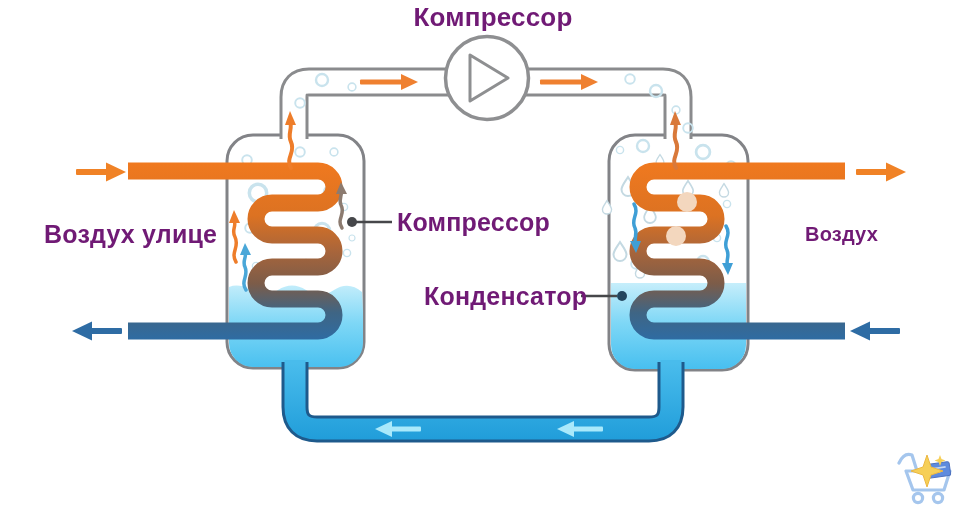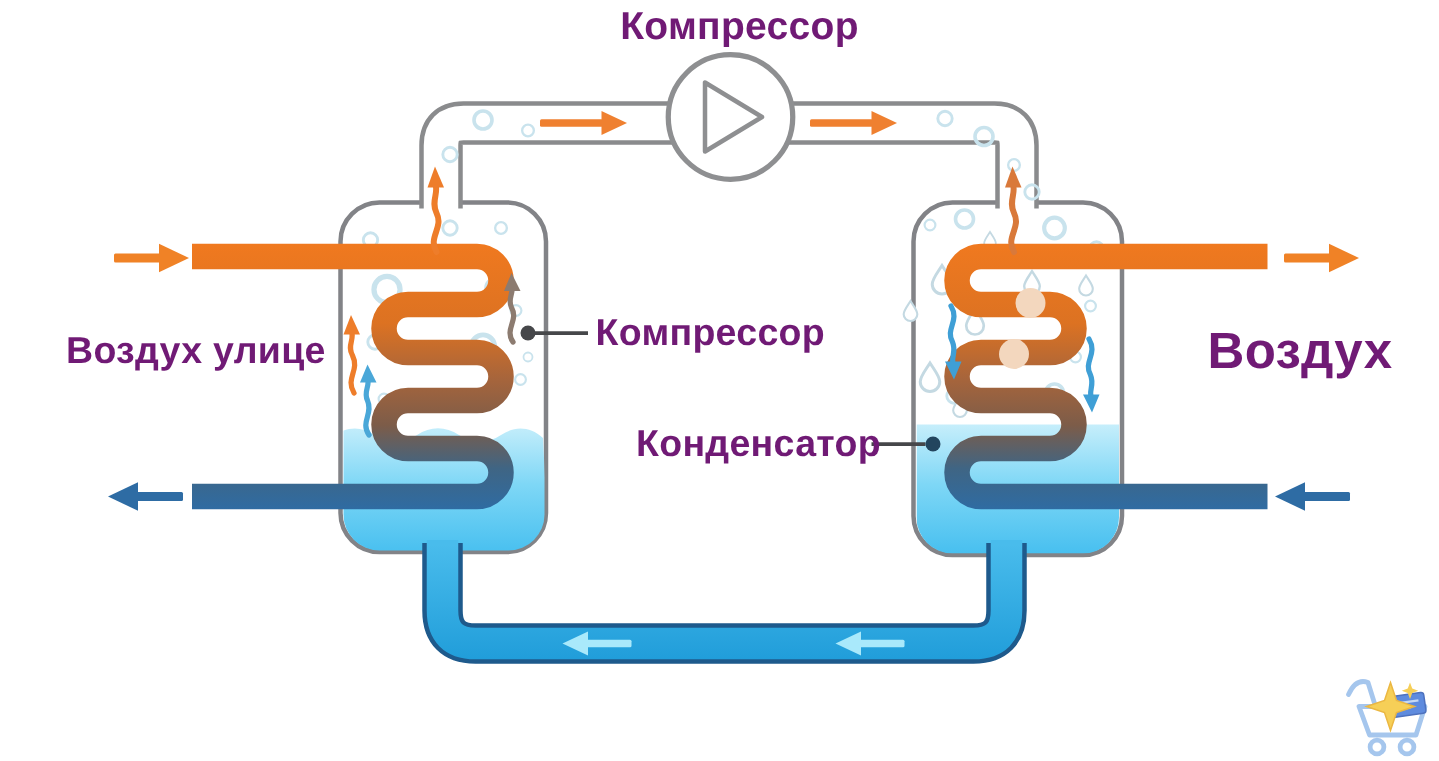--- a/index.html
+++ b/index.html
@@ -9,21 +9,21 @@
   }
   #stage svg{position:absolute;left:0;top:0;}
   .lbl{
     position:absolute;color:#701a75;font-weight:600;letter-spacing:0.2px;
     white-space:nowrap;
   }
   .lbl-title{left:383px;top:2px;width:220px;text-align:center;font-size:26px;}
   .lbl-evap{left:397px;top:208px;font-size:25px;}
   .lbl-cond{left:424px;top:282px;font-size:25px;}
   .lbl-inside{left:44px;top:218px;font-size:25px;line-height:33px;}
-  .lbl-outside{left:805px;top:218px;font-size:34px;line-height:33px;text-align:center;}
+  .lbl-outside{left:805px;top:218px;font-size:20px;line-height:33px;text-align:center;}
 </style>
 </head>
 <body>
 
 <div id="stage">
 
   <svg width="959" height="507" viewBox="0 0 959 507">
     <defs>
       <linearGradient id="coilGrad" gradientUnits="userSpaceOnUse" x1="0" y1="162" x2="0" y2="341">
         <stop offset="0" stop-color="#F0791F"></stop>

